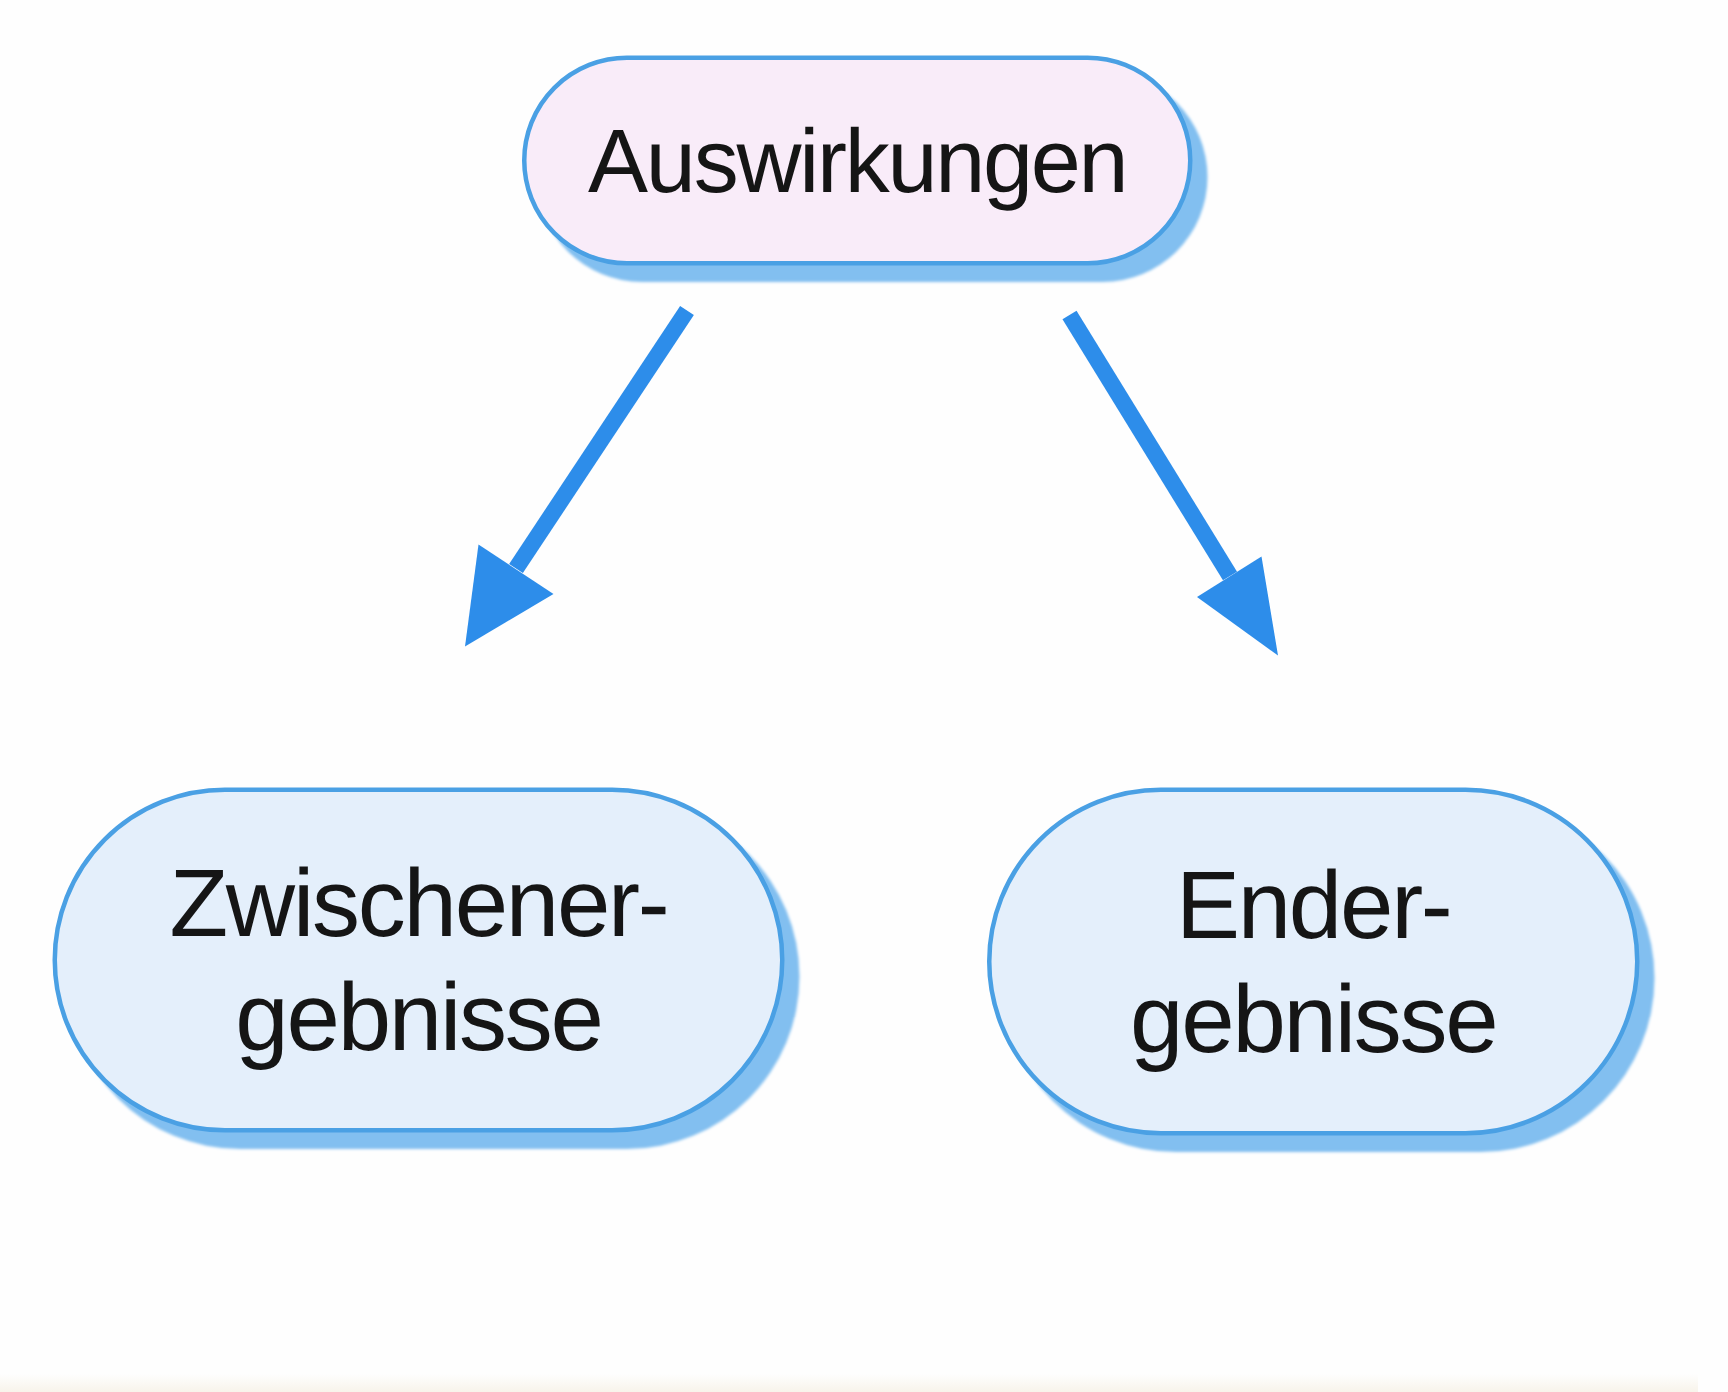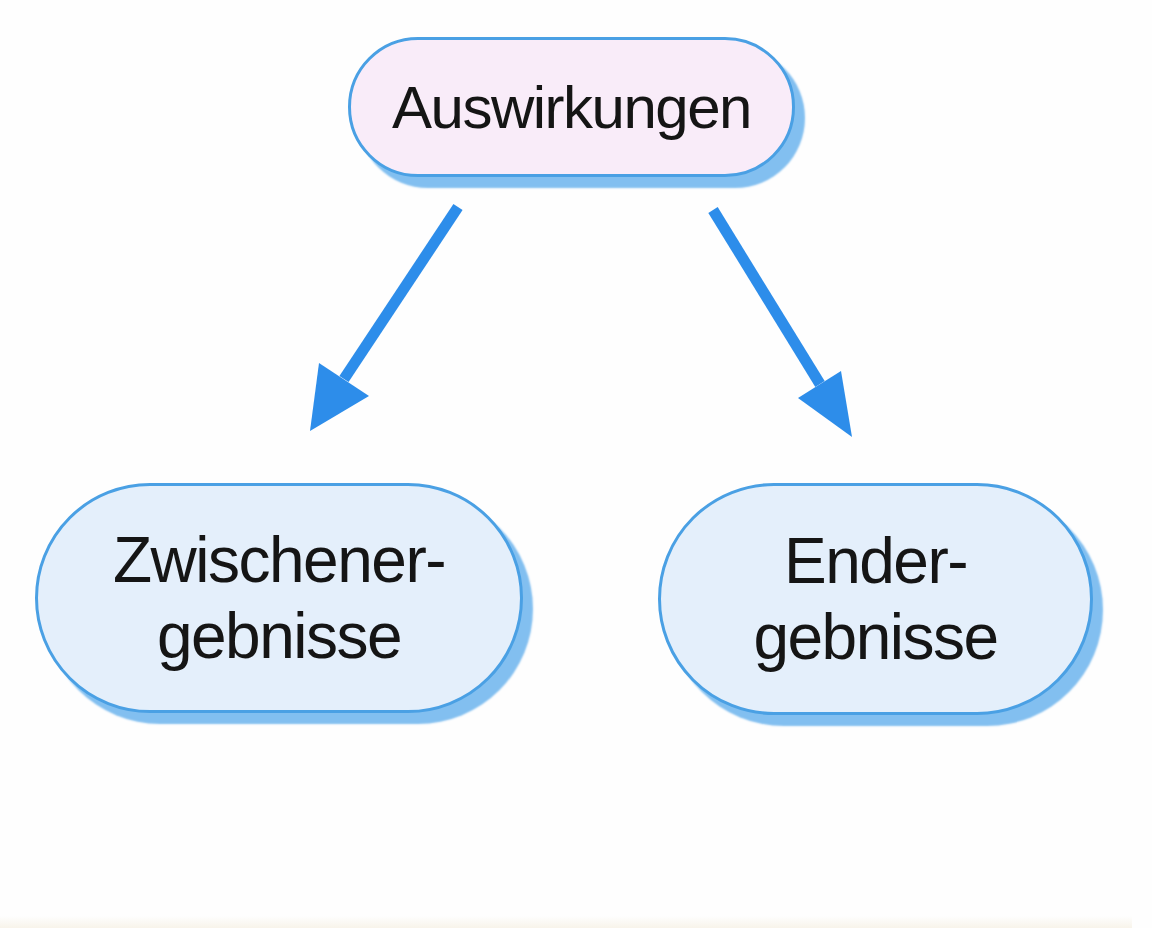--- a/index.html
+++ b/index.html
@@ -44,20 +44,21 @@
     background: #f9ecf9;
     font-size: 60px;
     letter-spacing: -1.5px;
   }
   .node-child {
     border-radius: 116px;
     background: #e4effb;
     font-size: 64px;
     letter-spacing: -1.5px;
     line-height: 76px;
+    margin-top: 42px;
   }
   .node-child-left {
     left: 35px;
     top: 483px;
     width: 488px;
     height: 230px;
   }
   .node-child-right {
     left: 658px;
     top: 483px;

